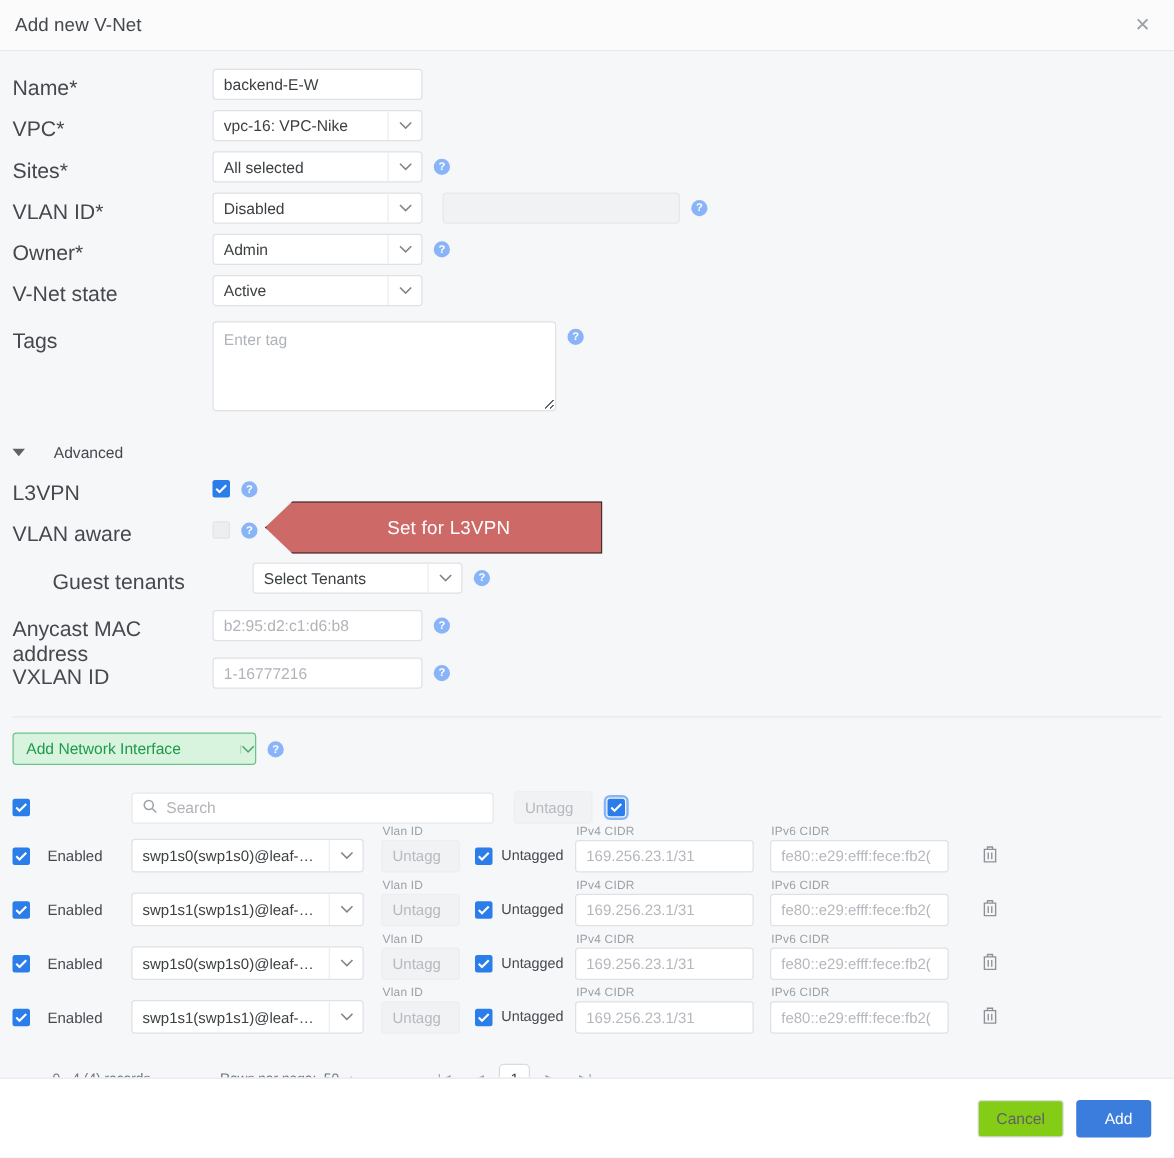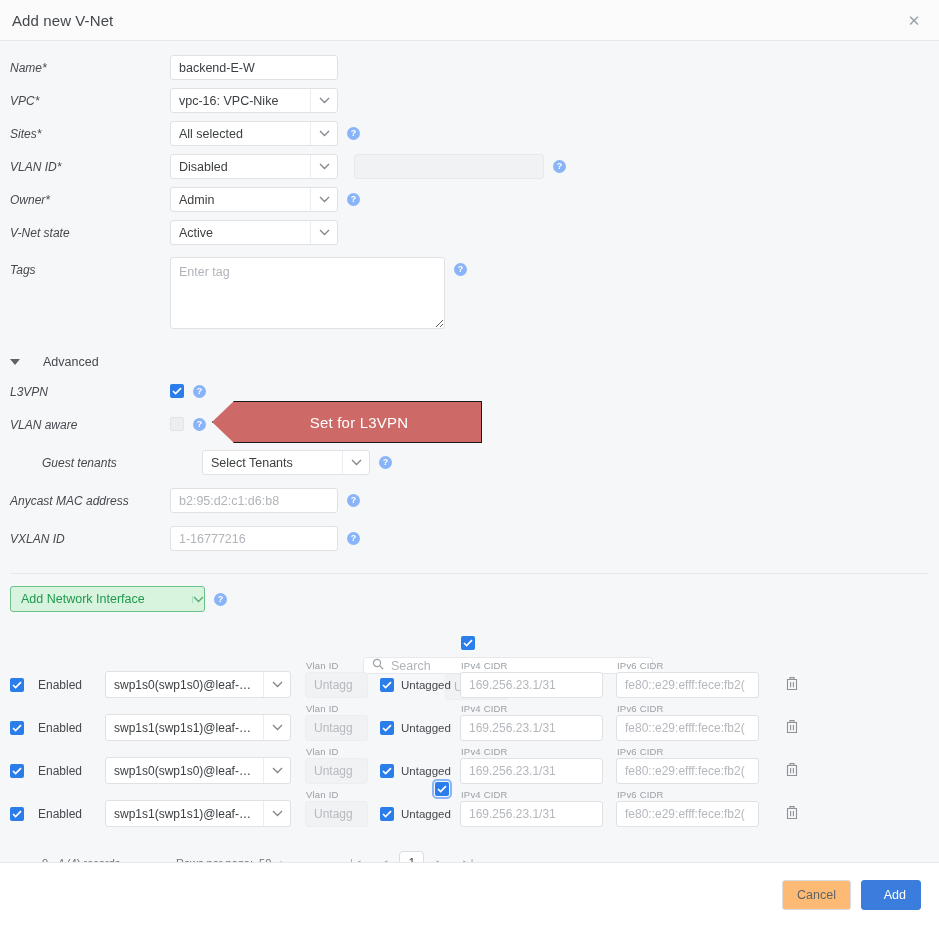--- a/index.html
+++ b/index.html
@@ -53,25 +53,24 @@
   .form-row {
     display: flex;
     align-items: flex-start;
     height: 33px;
     padding-left: 10px;
   }
   .form-row.tall { height: auto; }
   .lbl {
     width: 160px;
     flex: 0 0 160px;
-    font-size: 12px;
+    font-size: 17px;
     color: #45494e;
     padding-top: 6px;
     box-sizing: border-box;
-    font-style: italic;
   }
 
   
   .inp, .sel {
     width: 168px;
     height: 25px;
     box-sizing: border-box;
     border: 1px solid #dfe1e5;
     border-radius: 3px;
     background: #fff;
@@ -224,21 +223,21 @@
   .green-btn .g-lbl { flex: 1; padding-left: 10px; text-align: left; }
   .green-btn .caret { border-left: 1px solid #a9ddbb; color: #59a874; }
 
   
   .iface-table { margin-top: 17px; padding-left: 10px; }
   .iface-row {
     display: flex;
     align-items: center;
     height: 43px;
   }
-  .iface-row.head { height: 34px; flex-direction: column; }
+  .iface-row.head { height: 34px; }
 
   .col-cb    { width: 28px; flex: 0 0 28px; display: flex; align-items: center; }
   .col-en    { width: 67px; flex: 0 0 67px; font-size: 12px; color: #45494e; }
   .col-if    { width: 200px; flex: 0 0 200px; }
   .col-vlan  { width: 75px; flex: 0 0 75px; }
   .col-untag { width: 80px; flex: 0 0 80px; display: flex; align-items: center; gap: 7px; }
   .col-v4    { width: 156px; flex: 0 0 156px; }
   .col-v6    { width: 156px; flex: 0 0 156px; }
   .col-del   { width: 40px; flex: 0 0 40px; display: flex; align-items: center; justify-content: center; }
 
@@ -336,21 +335,21 @@
   }
   .btn {
     height: 30px;
     min-width: 60px;
     border-radius: 3px;
     font-size: 12.5px;
     font-family: "Liberation Sans", sans-serif;
     cursor: pointer;
     padding: 0 14px;
   }
-  .btn-cancel { background: #fdba74; border: 1px solid #dadce0; color: #5f6368; }
+  .btn-cancel { background: #84cc16; border: 1px solid #dadce0; color: #5f6368; }
   .btn-add { background: #3b7ddd; border: 1px solid #3b7ddd; color: #fff; text-align: right; }
 </style>
 </head>
 <body>
 
 <div class="dlg-header">
   <div class="dlg-title">Add new V-Net</div>
   <button class="close-btn">✕</button>
 </div>
 

